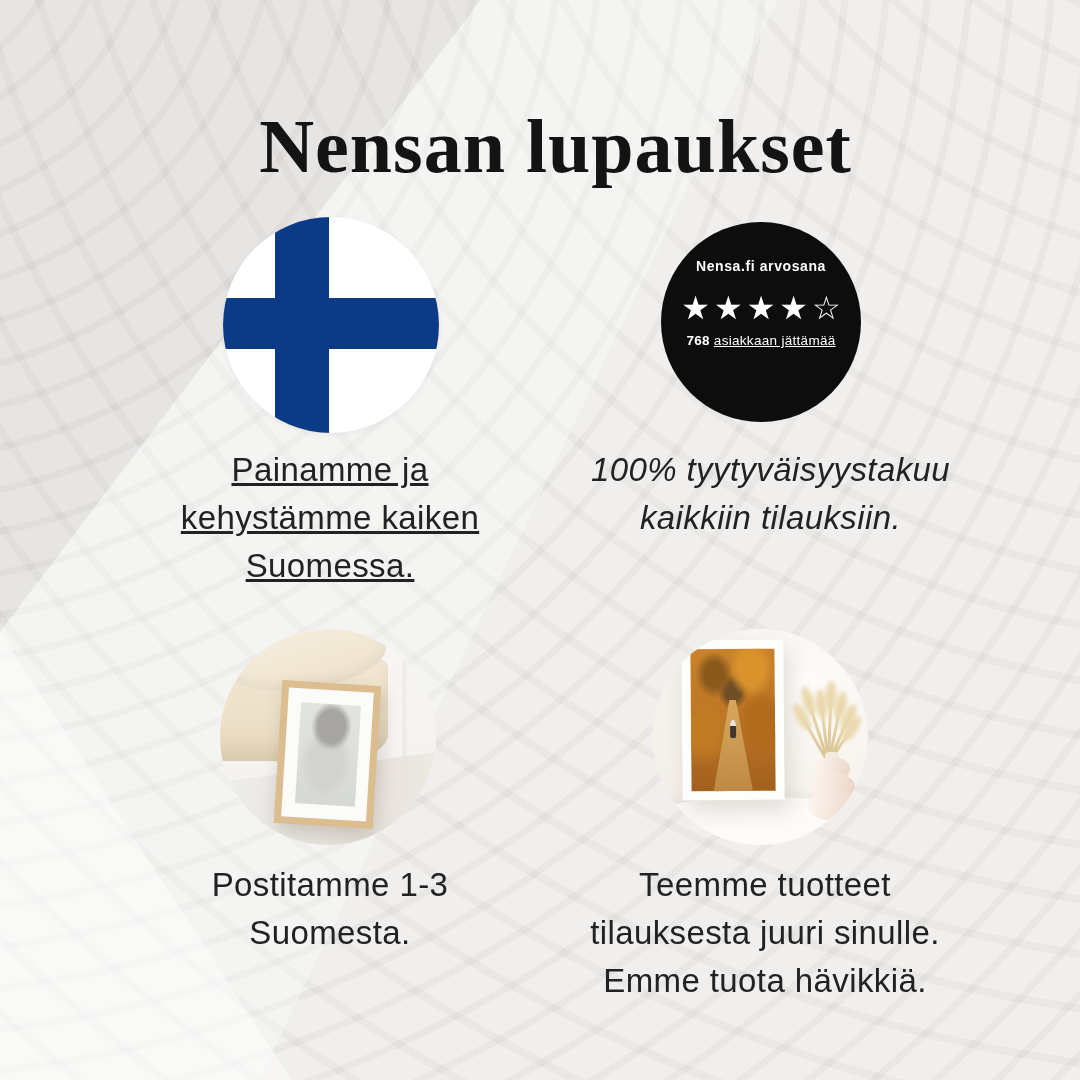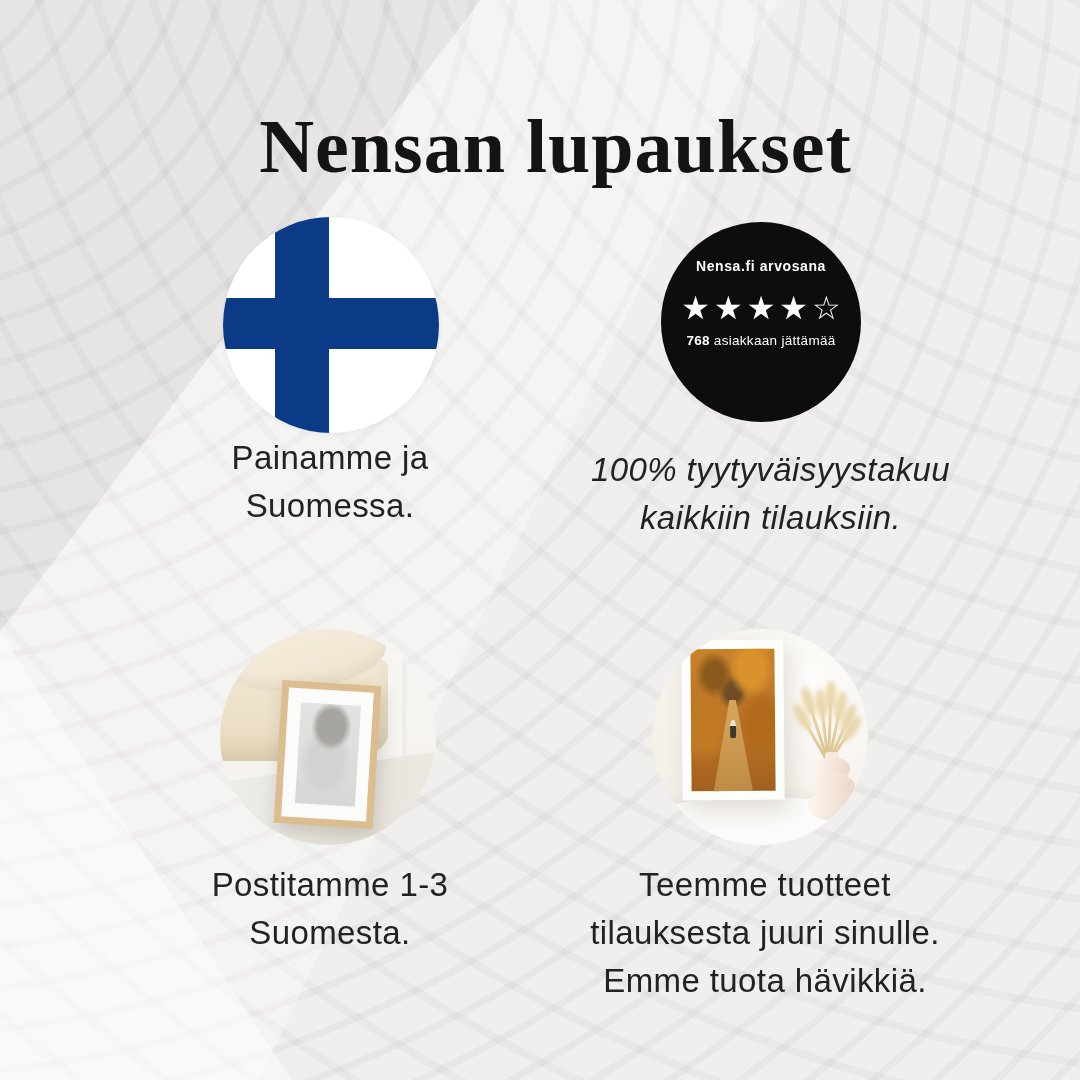--- a/index.html
+++ b/index.html
@@ -37,25 +37,25 @@
   
   .badge-circle{
     left:661px;top:222px;width:200px;height:200px;background:#0d0d0d;color:#ffffff;
     display:flex;flex-direction:column;align-items:center;text-align:center;
   }
   .badge-title{margin-top:36px;font-size:14px;font-weight:bold;letter-spacing:0.6px;}
   .badge-stars{margin-top:18px;font-size:32px;letter-spacing:4px;line-height:1;white-space:nowrap;text-indent:4px;}
   .badge-score{margin-top:10px;font-size:34px;font-weight:bold;letter-spacing:1px;}
   .badge-reviews{margin-top:9px;font-size:13.5px;white-space:nowrap;letter-spacing:0.3px;}
   .badge-reviews .cnt{font-weight:bold;}
-  .badge-reviews .lbl{margin-left:4px;}
+  .badge-reviews .lbl{margin-left:4px;text-decoration:underline;}
 
   
   .promise-text{position:absolute;text-align:center;font-size:33px;line-height:48px;letter-spacing:0.4px;color:#222;}
-  .pt-tl{left:90px;top:434px;width:480px;}
+  .pt-tl{left:90px;top:446px;width:480px;text-decoration:underline;}
   .pt-tr{left:528px;top:446px;width:485px;font-style:italic;}
   .pt-bl{left:90px;top:861px;width:480px;}
   .pt-br{left:515px;top:861px;width:500px;}
 
   
   .photo-left{left:220px;top:629px;width:216px;height:216px;background:#f7f5f2;}
   .pl-wall{position:absolute;inset:0;background:
       linear-gradient(90deg, rgba(0,0,0,0) 84%, rgba(0,0,0,0.045) 85%, rgba(0,0,0,0) 87%),
       linear-gradient(180deg,#f8f6f4 0%,#f3f0ec 100%);}
   .pl-floor{position:absolute;left:-8%;width:120%;bottom:-10%;height:46%;
@@ -176,20 +176,21 @@
     <div class="pr-vase">
       <div class="vneck"></div>
       <div class="vb vb1"></div>
       <div class="vb vb2"></div>
       <div class="vb vb3"></div>
     </div>
   </div>
 
   <div class="promise-text pt-tl">
     <div>Painamme ja</div>
+    <div>kehystämme kaiken</div>
     <div>Suomessa.</div>
   </div>
 
   <div class="promise-text pt-tr">
     <div>100% tyytyväisyystakuu</div>
     <div>kaikkiin tilauksiin.</div>
   </div>
 
   <div class="promise-text pt-bl">
     <div>Postitamme 1-3</div>

